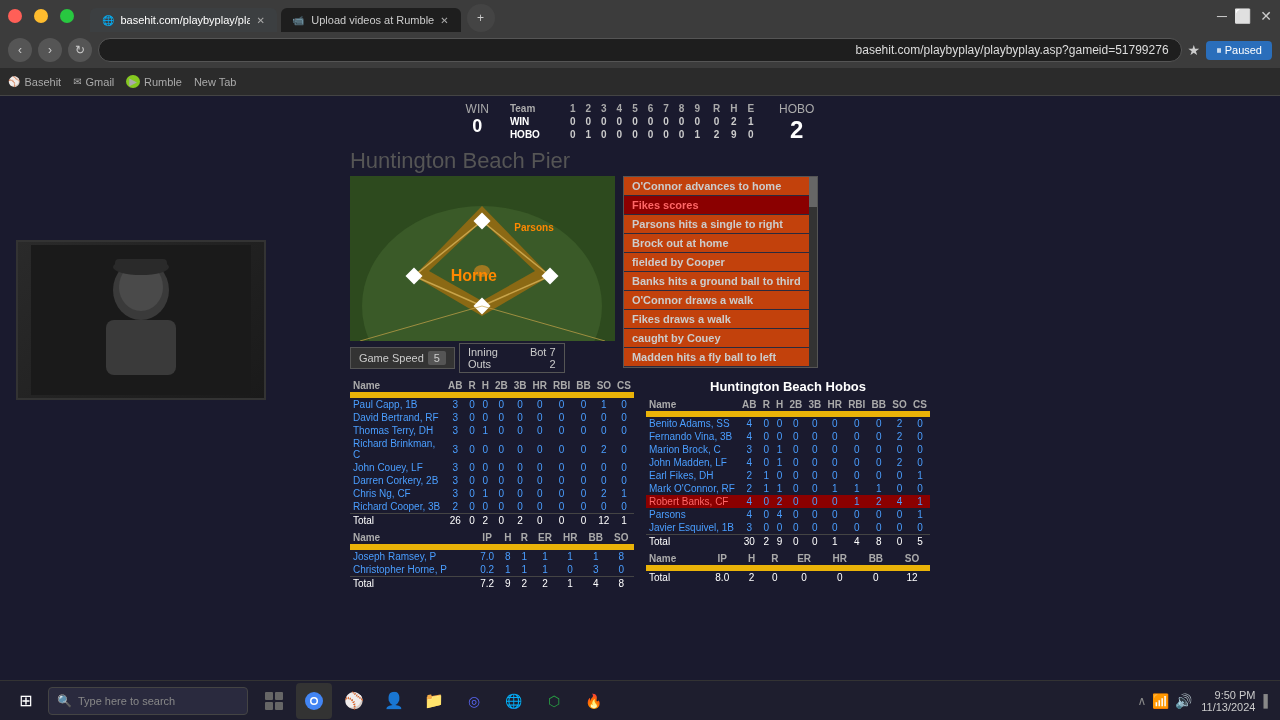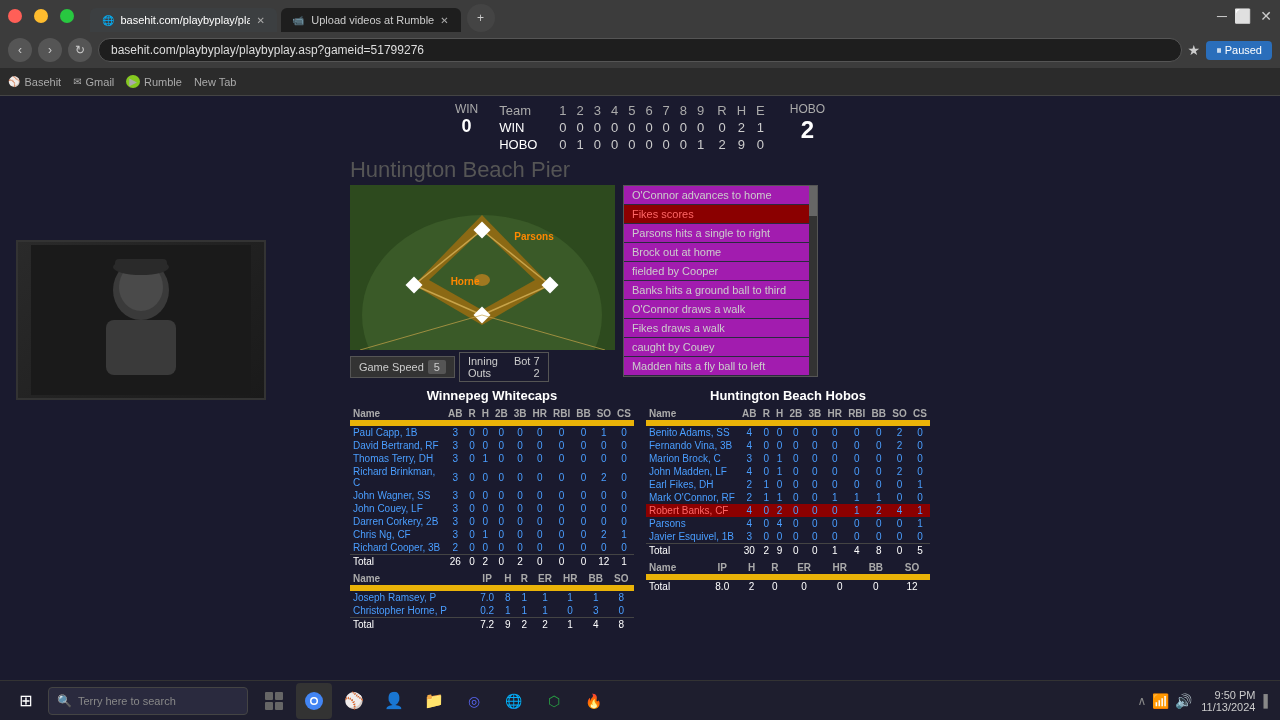--- a/index.html
+++ b/index.html
@@ -8,21 +8,21 @@
     .tab { background: #1e1e1e; color: #ccc; padding: 6px 12px; border-radius: 6px 6px 0 0; font-size: 12px; display: flex; align-items: center; gap: 6px; min-width: 160px; }
     .tab.active { background: #3c3f41; color: #fff; }
     .tab-close { font-size: 10px; color: #aaa; cursor: pointer; }
     .nav-bar { height: 36px; background: #3c3c3c; display: flex; align-items: center; padding: 0 8px; gap: 6px; }
     .nav-btn { background: #555; border: none; color: #ccc; width: 24px; height: 24px; border-radius: 50%; cursor: pointer; font-size: 12px; display: flex; align-items: center; justify-content: center; }
     .address-bar { flex: 1; background: #1e1e1e; color: #ddd; border: 1px solid #555; border-radius: 12px; padding: 4px 12px; font-size: 12px; }
     .bookmarks-bar { height: 28px; background: #2b2b2b; display: flex; align-items: center; padding: 0 8px; gap: 12px; border-bottom: 1px solid #444; }
     .bookmark-item { color: #aaa; font-size: 11px; cursor: pointer; display: flex; align-items: center; gap: 4px; }
     
     
-    .pbp-container { width: 195px; background: #a21caf; border: 1px solid #555; position: relative; }
+    .pbp-container { width: 195px; background: #c2410c; border: 1px solid #555; position: relative; font-weight: bold; }
     .pbp-item { padding: 3px 8px; font-size: 11px; color: #ccc; border-bottom: 1px solid #2a2a3e; cursor: default; }
     .pbp-item.highlighted { background: #8B0000; color: #ff6666; }
     .pbp-scrollbar { position: absolute; right: 0; top: 0; bottom: 0; width: 8px; background: #333; }
     .pbp-scrollbar-thumb { width: 8px; height: 30px; background: #666; position: absolute; top: 0; }
     
     
     .stats-section { display: flex; gap: 12px; margin-top: 8px; }
     .stats-team { flex: 1; }
     .team-header { font-size: 13px; font-weight: bold; color: #fff; text-align: center; margin-bottom: 4px; }
     .stats-table { width: 100%; border-collapse: collapse; font-size: 10px; }
@@ -41,21 +41,21 @@
     
     
     .taskbar { position: absolute; bottom: 0; left: 0; right: 0; height: 40px; background: #1e1e2e; display: flex; align-items: center; padding: 0 8px; gap: 4px; border-top: 1px solid #333; }
     .taskbar-start { width: 36px; height: 36px; display: flex; align-items: center; justify-content: center; color: #fff; font-size: 16px; cursor: pointer; }
     .taskbar-search { background: #2a2a3e; border: 1px solid #444; border-radius: 4px; height: 28px; width: 200px; display: flex; align-items: center; padding: 0 8px; color: #888; font-size: 11px; gap: 6px; }
     .taskbar-icons { display: flex; align-items: center; gap: 4px; margin-left: 4px; }
     .taskbar-icon { width: 36px; height: 36px; display: flex; align-items: center; justify-content: center; cursor: pointer; border-radius: 4px; }
     .taskbar-right { margin-left: auto; display: flex; align-items: center; gap: 8px; color: #ccc; font-size: 11px; }
     .tray-icons { display: flex; gap: 6px; align-items: center; }
     .clock { text-align: right; font-size: 11px; color: #ccc; }
-    .score-table { border-collapse: collapse; font-size: 13px; color: #ccc; }
+    .score-table { border-collapse: collapse; font-size: 10px; color: #ccc; font-weight: bold; }
     .score-table td, .score-table th { padding: 1px 5px; text-align: center; }
     
     .content-area { background: #1e1e2e; min-height: 580px; }
   </style>
 </head>
 <body>
 
 <div>
 
   <div class="title-bar">
@@ -80,21 +80,21 @@
       <div style="color:#ccc;cursor:pointer;font-size:14px;">─</div>
       <div style="color:#ccc;cursor:pointer;font-size:14px;">⬜</div>
       <div style="color:#ccc;cursor:pointer;font-size:14px;">✕</div>
     </div>
   </div>
 
   <div class="nav-bar">
     <button class="nav-btn">‹</button>
     <button class="nav-btn">›</button>
     <button class="nav-btn">↻</button>
-    <input class="address-bar" type="text" style="flex: 1 1 0%;" value="basehit.com/playbyplay/playbyplay.asp?gameid=51799276">
+    <input class="address-bar" type="text" style="flex: 1 1 0%; text-align: right;" value="basehit.com/playbyplay/playbyplay.asp?gameid=51799276">
     <div style="color:#ccc;font-size:14px;cursor:pointer;">★</div>
     <div style="background:#2a6ebb;color:#fff;padding:3px 10px;border-radius:4px;font-size:11px;cursor:pointer;">⏸ Paused</div>
   </div>
 
   <div class="bookmarks-bar">
     <div class="bookmark-item">
       <span style="font-size:10px;">⚾</span>
       <span>Basehit</span>
     </div>
     <div class="bookmark-item">
@@ -219,31 +219,31 @@
               <rect x="58" y="94" width="12" height="12" fill="white" transform="rotate(45,64,100)"></rect>
               <rect x="194" y="94" width="12" height="12" fill="white" transform="rotate(45,200,100)"></rect>
               <rect x="126" y="39" width="12" height="12" fill="white" transform="rotate(45,132,45)"></rect>
 
               <ellipse cx="132" cy="95" rx="8" ry="6" fill="#a07820"></ellipse>
 
               <line x1="132" y1="130" x2="10" y2="165" stroke="#c8a44a" stroke-width="1" opacity="0.7"></line>
               <line x1="132" y1="130" x2="255" y2="165" stroke="#c8a44a" stroke-width="1" opacity="0.7"></line>
             </svg>
             
-            <div style="position:absolute;left:38%;top:55%;color:#ff8800;font-size:10px;font-weight:bold;">Horne</div>
+            <div style="position:absolute;left:38%;top:55%;color:#ff8800;font-size:16px;font-weight:bold;">Horne</div>
             <div style="position:absolute;left:62%;top:28%;color:#ff8800;font-size:10px;font-weight:bold;">Parsons</div>
           </div>
 
           <div style="display:flex;align-items:center;gap:0;margin-top:2px;">
             <div style="background:#333;border:1px solid #555;padding:3px 8px;font-size:11px;color:#ccc;display:flex;align-items:center;gap:4px;">
               <span>Game Speed</span>
               <span style="background:#555;padding:1px 6px;border-radius:2px;">5</span>
             </div>
             <div style="background:#1a1a2e;border:1px solid #555;padding:2px 8px;display:flex;flex-direction:column;font-size:11px;color:#ccc;margin-left:4px;">
-              <div style="display:flex;justify-content:space-between;gap:16px;">
+              <div style="display:flex;justify-content:space-between;gap:32px;">
                 <span>Inning</span>
                 <span>Bot 7</span>
               </div>
               <div style="display:flex;justify-content:space-between;gap:16px;">
                 <span>Outs</span>
                 <span>2</span>
               </div>
             </div>
           </div>
         </div>
@@ -261,21 +261,20 @@
           <div class="pbp-item">Madden hits a fly ball to left</div>
           <div class="pbp-scrollbar">
             <div class="pbp-scrollbar-thumb"></div>
           </div>
         </div>
       </div>
 
       <div class="stats-section" style="margin-top:6px;width:100%;max-width:900px;">
 
         <div class="stats-team">
-          <div class="team-header">Winnepeg Whitecaps</div>
           <table class="stats-table">
             <thead>
               <tr>
                 <th class="name-col">Name</th>
                 <th>AB</th>
                 <th>R</th>
                 <th>H</th>
                 <th>2B</th>
                 <th>3B</th>
                 <th>HR</th>
@@ -329,33 +328,20 @@
                   <td class="name-col">Richard Brinkman, C</td>
                   <td>3</td>
                   <td>0</td>
                   <td>0</td>
                   <td>0</td>
                   <td>0</td>
                   <td>0</td>
                   <td>0</td>
                   <td>0</td>
                   <td>2</td>
-                  <td>0</td>
-                </tr>
-              <tr>
-                  <td class="name-col">John Wagner, SS</td>
-                  <td>3</td>
-                  <td>0</td>
-                  <td>0</td>
-                  <td>0</td>
-                  <td>0</td>
-                  <td>0</td>
-                  <td>0</td>
-                  <td>0</td>
-                  <td>0</td>
                   <td>0</td>
                 </tr>
               <tr>
                   <td class="name-col">John Couey, LF</td>
                   <td>3</td>
                   <td>0</td>
                   <td>0</td>
                   <td>0</td>
                   <td>0</td>
                   <td>0</td>
@@ -648,21 +634,21 @@
         </div>
       </div>
     </div>
   </div>
 </div>
 
 <div class="taskbar">
   <div class="taskbar-start">⊞</div>
   <div class="taskbar-search">
     <span style="font-size:12px;">🔍</span>
-    <span style="color:#888;font-size:11px;">Terry here to search</span>
+    <span style="color:#888;font-size:11px;">Type here to search</span>
   </div>
   <div class="taskbar-icons">
     <div class="taskbar-icon">
       <svg width="20" height="20" viewBox="0 0 20 20">
           <rect x="1" y="1" width="8" height="8" fill="#666" rx="1"></rect>
           <rect x="11" y="1" width="8" height="8" fill="#666" rx="1"></rect>
           <rect x="1" y="11" width="8" height="8" fill="#666" rx="1"></rect>
           <rect x="11" y="11" width="8" height="8" fill="#666" rx="1"></rect>
         </svg>
     </div>

